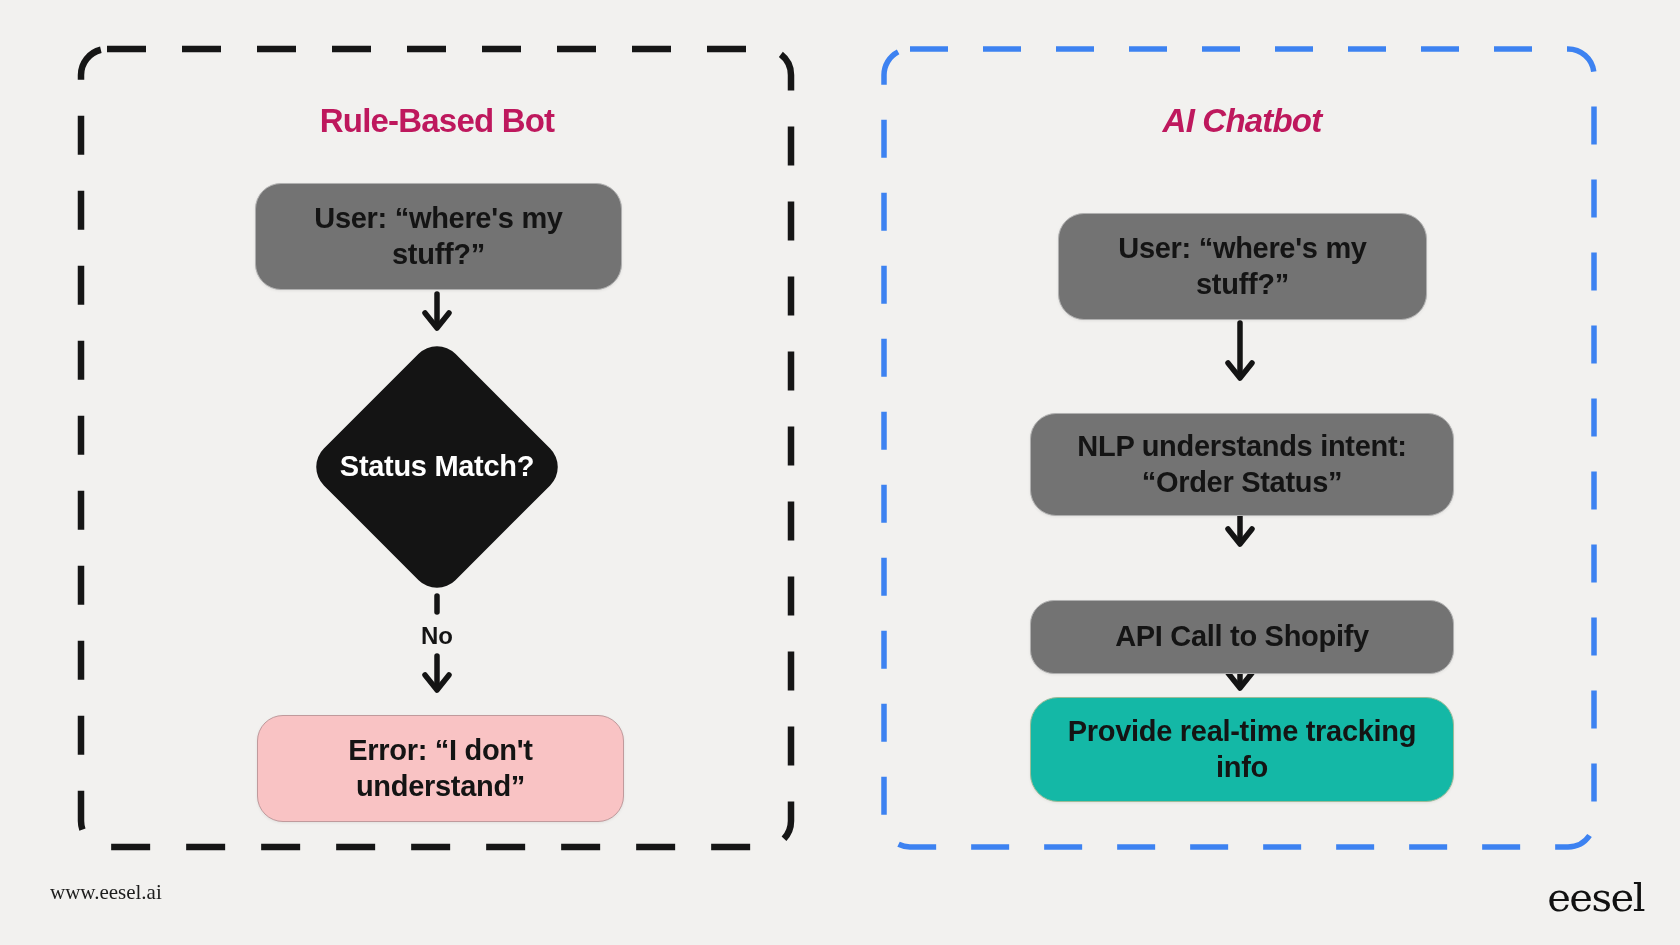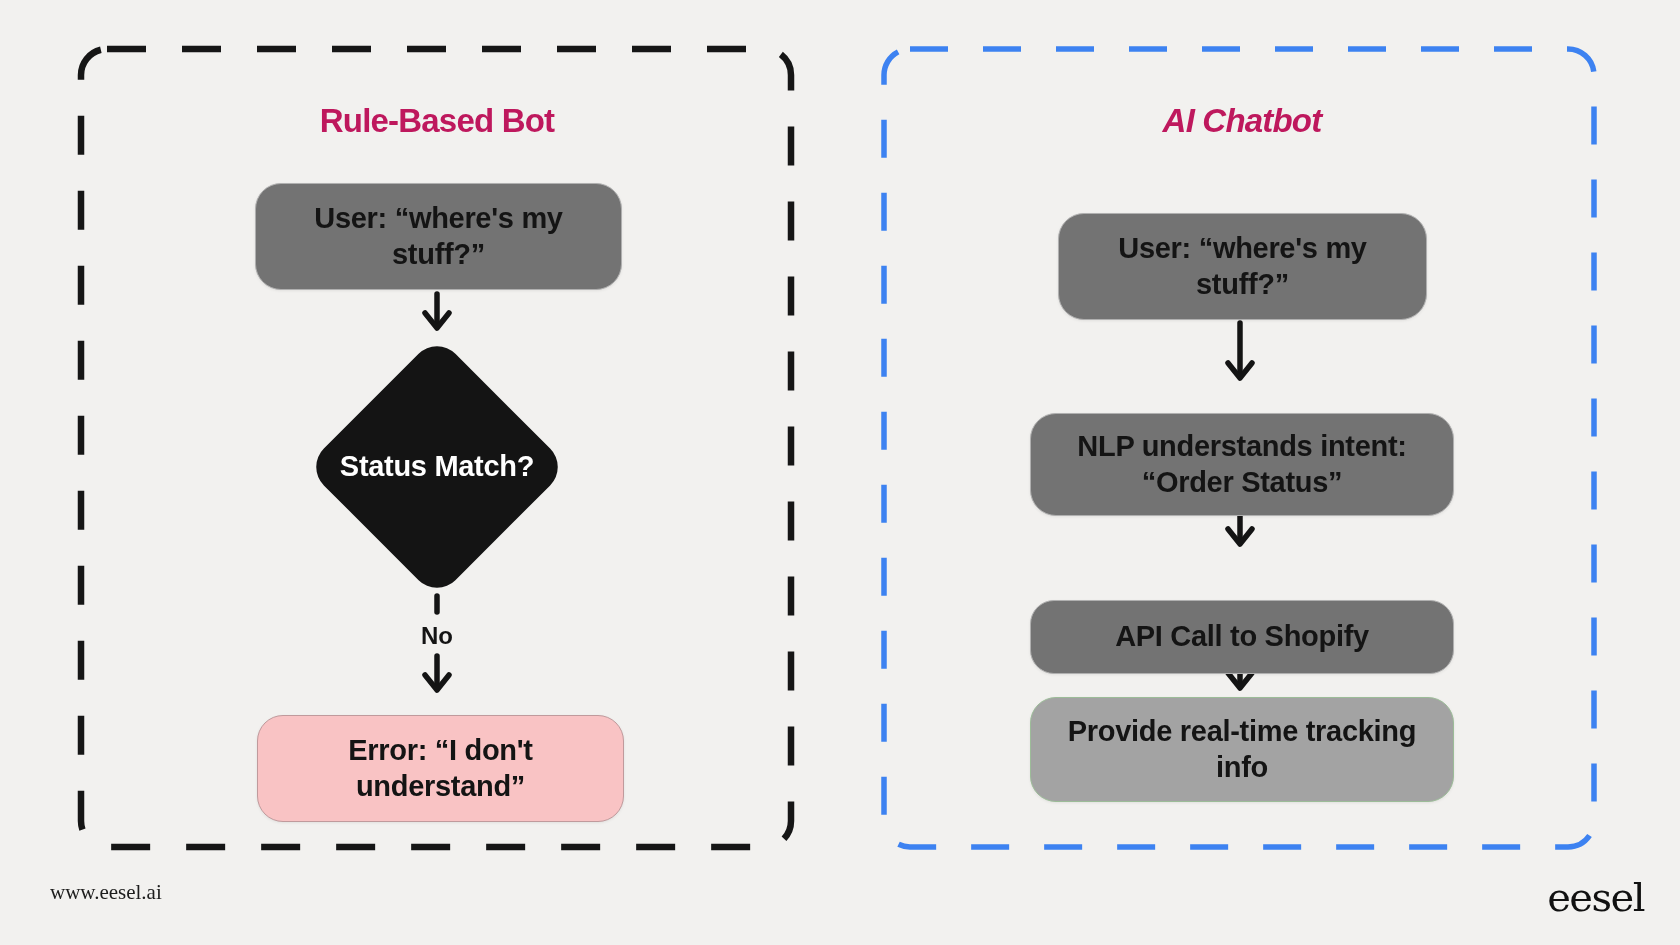--- a/index.html
+++ b/index.html
@@ -57,21 +57,21 @@
     padding: 0 14px;
     box-shadow: 0 1px 3px rgba(0,0,0,0.07);
   }
   #user-left  { left: 255px;  top: 183px; width: 367px; height: 107px; }
   #user-right { left: 1058px; top: 213px; width: 369px; height: 107px; }
   #nlp-box    { left: 1030px; top: 385px; width: 424px; height: 103px; margin-top: 28px; }
   #api-box    { left: 1030px; top: 558px; width: 424px; height: 74px; border-radius: 24px; margin-top: 42px; }
   #error-box  { left: 257px;  top: 715px; width: 367px; height: 107px;
                 background: #f9c3c4; border-color: #c09a9c; }
   #result-box { left: 1030px; top: 697px; width: 424px; height: 105px;
-                background: #a3a3a3; border-color: #9cbc98; }
+                background: #14b8a6; border-color: #9cbc98; border-radius: 28px; }
 
   #diamond {
     position: absolute;
     left: 306px;
     top: 336px;
     width: 262px;
     height: 262px;
   }
   .diamond-shape {
     position: absolute;

